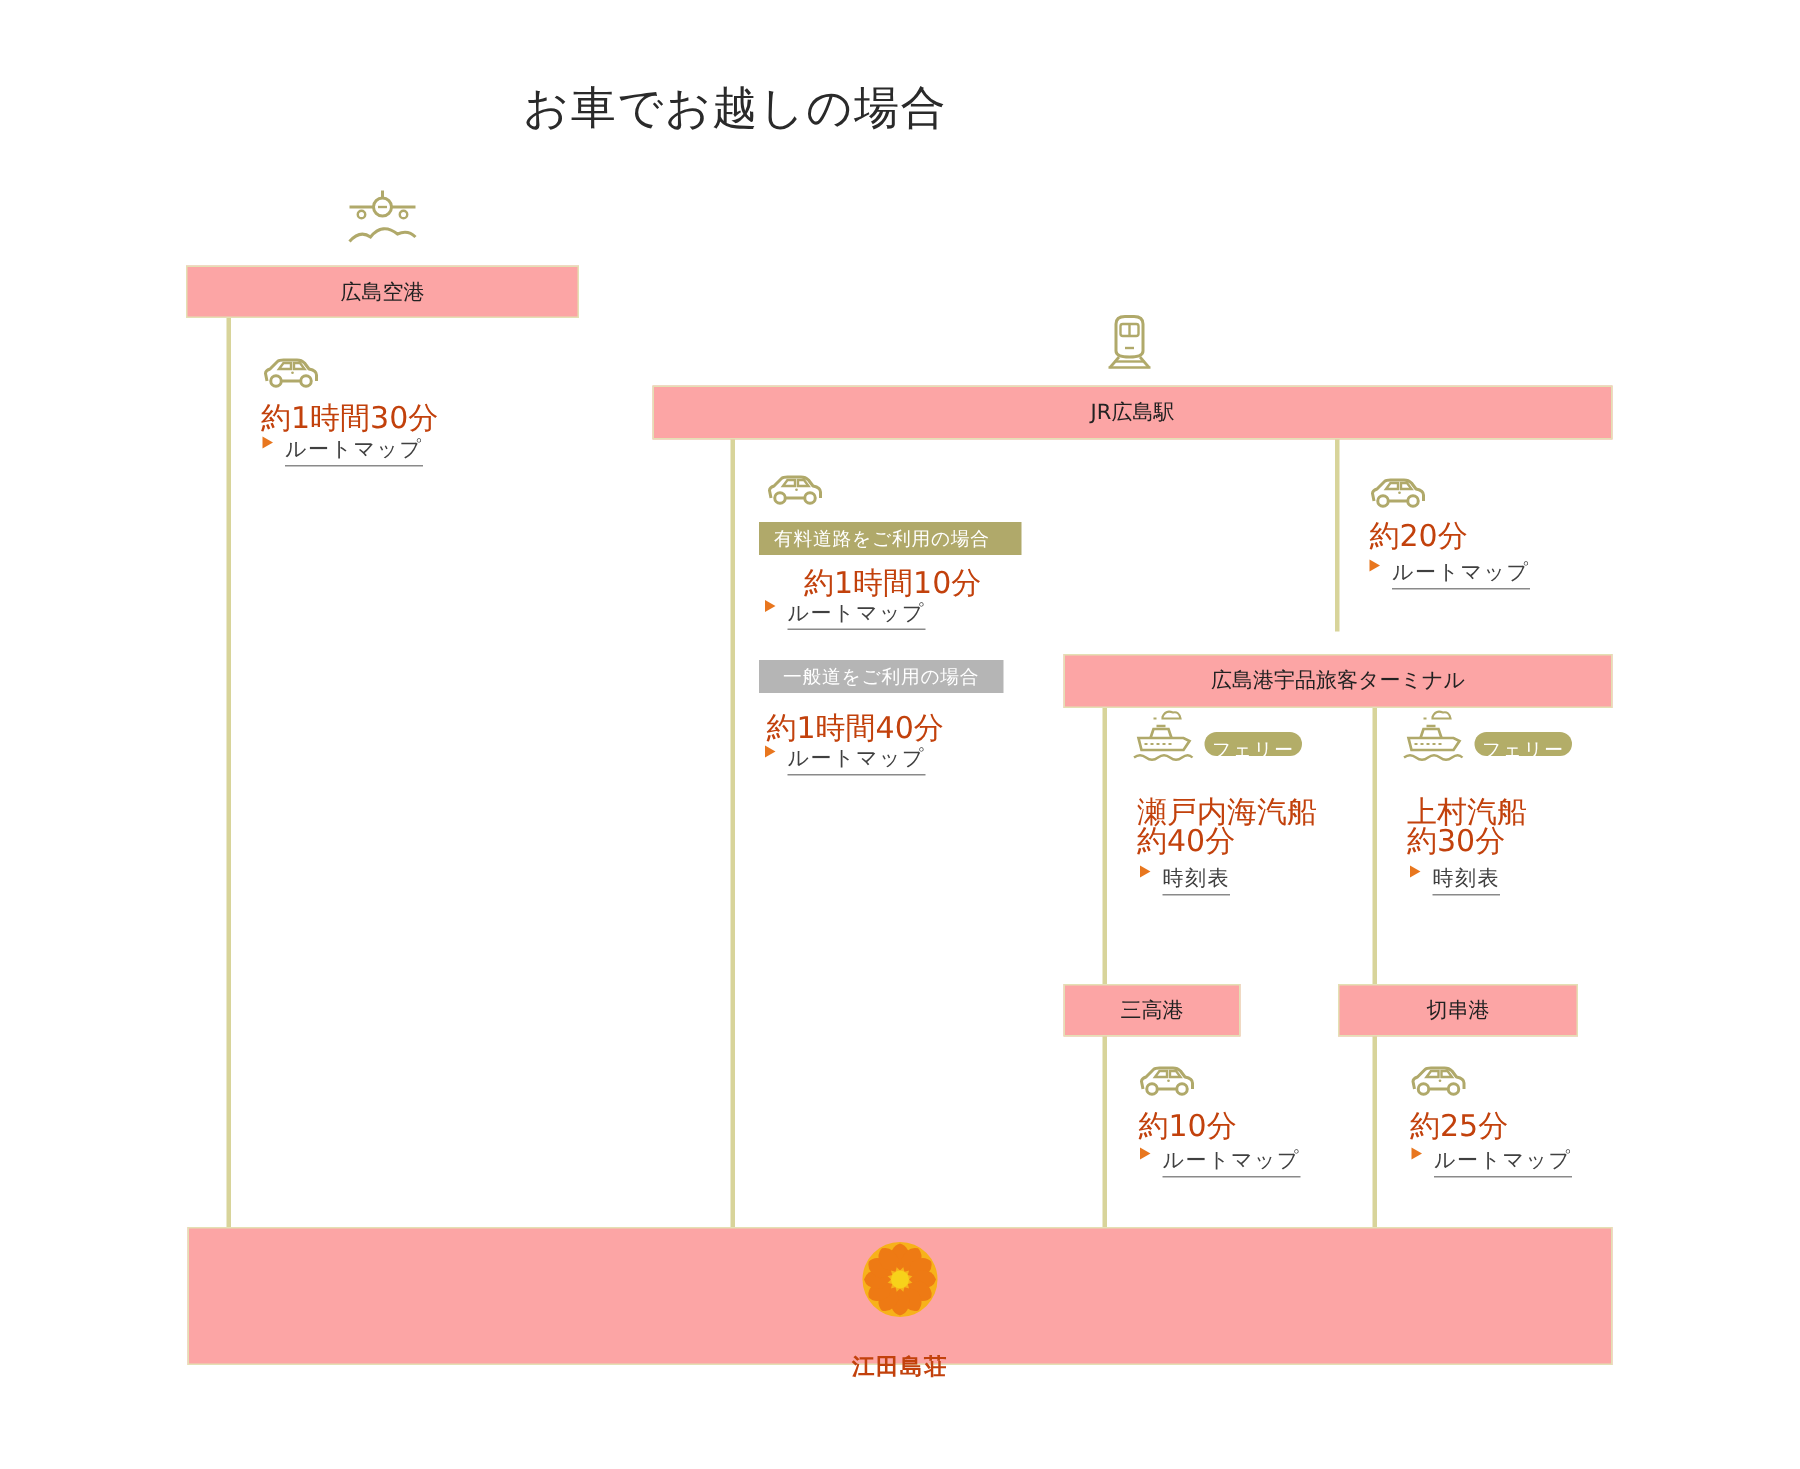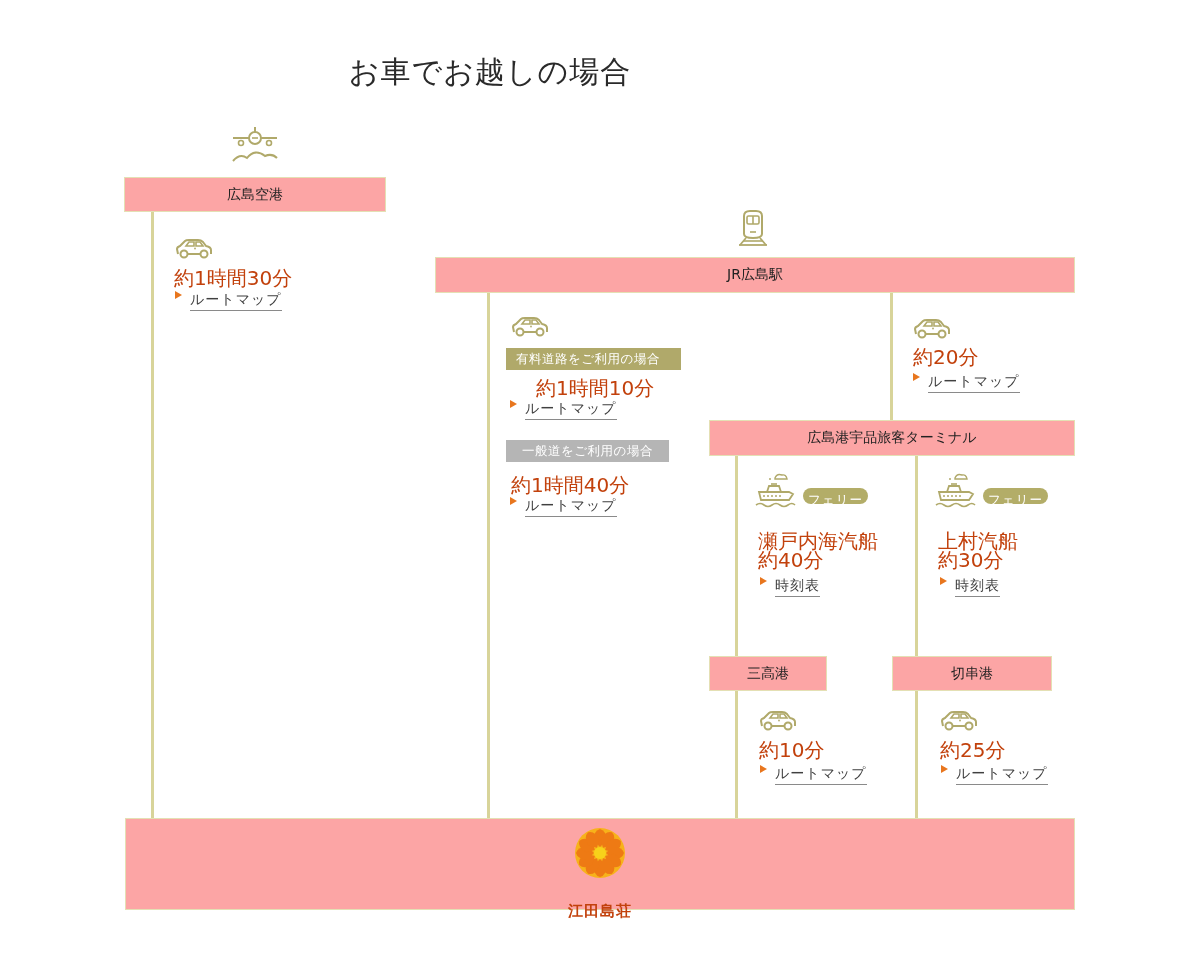--- a/index.html
+++ b/index.html
@@ -123,21 +123,21 @@
     <svg width="40" height="22">
       <use href="#car"></use>
     </svg>
   </div>
 <div class="time" style="left:913px; top:347px;">約20分</div>
 <div class="link" style="left:913px; top:373px;">
   <span class="arrow"></span>
   <span class="lt">ルートマップ</span>
 </div>
 
-<div class="box" style="left:709px; top:420px; width:366px; height:36px;">広島港宇品旅客ターミナル</div>
+<div class="box" style="left:709px; top:436px; width:366px; height:36px;">広島港宇品旅客ターミナル</div>
 
 <div class="icon" style="left:753px; top:470px;">
   <svg width="44" height="44" viewBox="0 0 44 44">
     <path d="M22 8 Q24 3 29 5 Q33 4 34 9 L22 9 Z" fill="none" stroke="#b0a96a" stroke-width="1.4"></path>
     <line x1="16" y1="9" x2="18" y2="9" stroke="#b0a96a" stroke-width="1.4"></line>
     <path d="M14 22 L16 16 L26 16 L28 22" fill="none" stroke="#b0a96a" stroke-width="1.8"></path>
     <line x1="18" y1="14" x2="24" y2="14" stroke="#b0a96a" stroke-width="1.6"></line>
     <path d="M6 22 L36 22 L40 24 L36 30 L8 30 Z" fill="none" stroke="#b0a96a" stroke-width="1.8"></path>
     <line x1="10" y1="26" x2="30" y2="26" stroke="#b0a96a" stroke-width="1.4" stroke-dasharray="2 2"></line>
     <path d="M3 35 Q7 32 11 35 Q15 38 19 35 Q23 32 27 35 Q31 38 35 35 Q39 32 42 35" fill="none" stroke="#b0a96a" stroke-width="1.6"></path>

